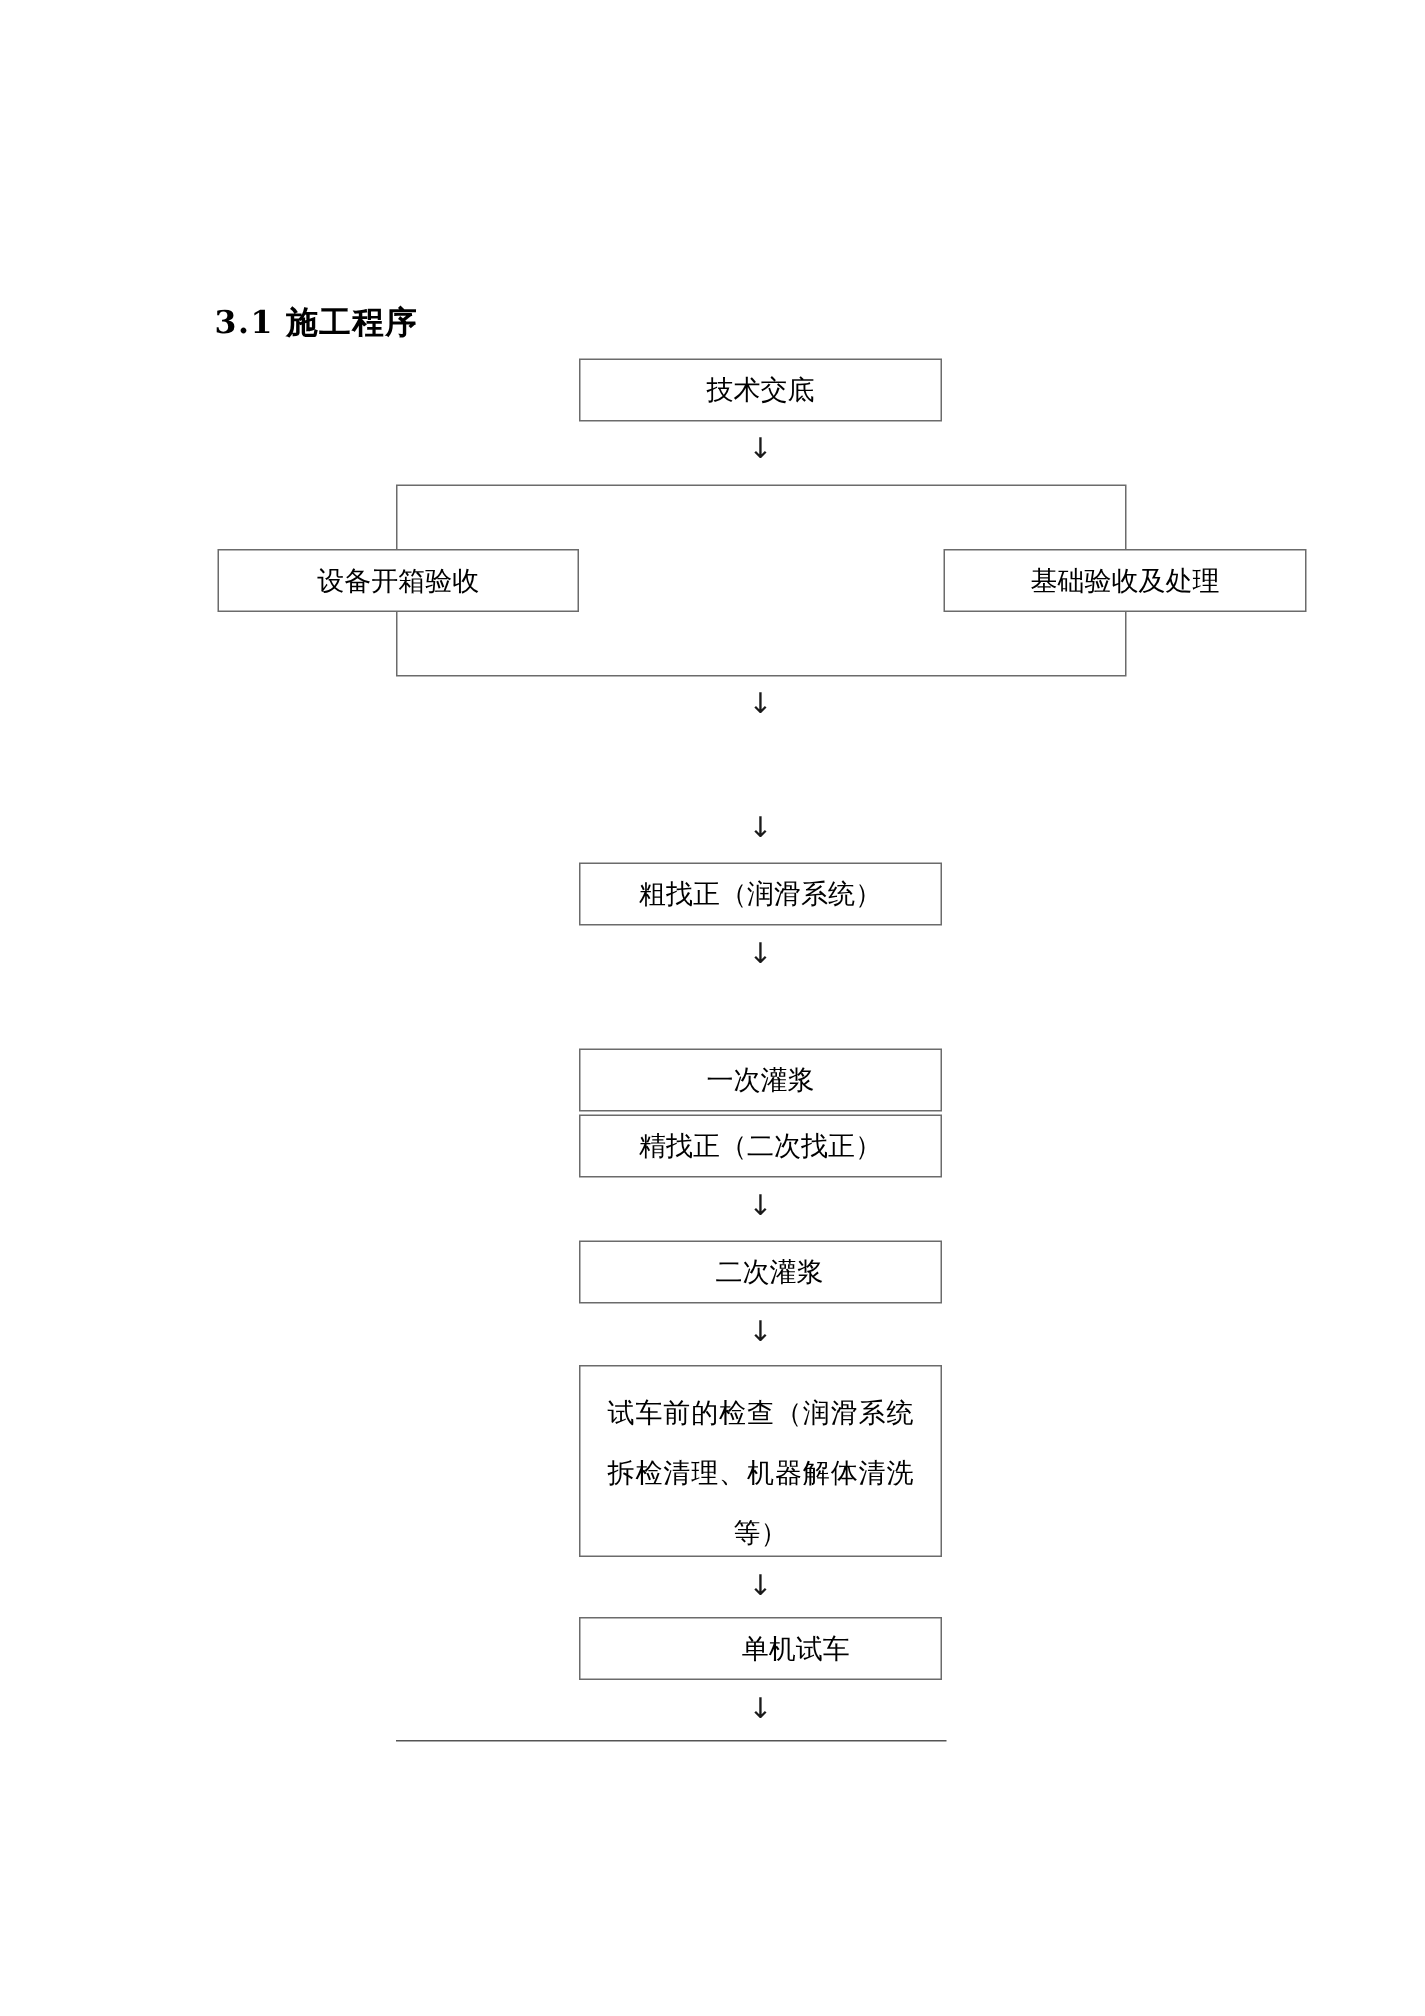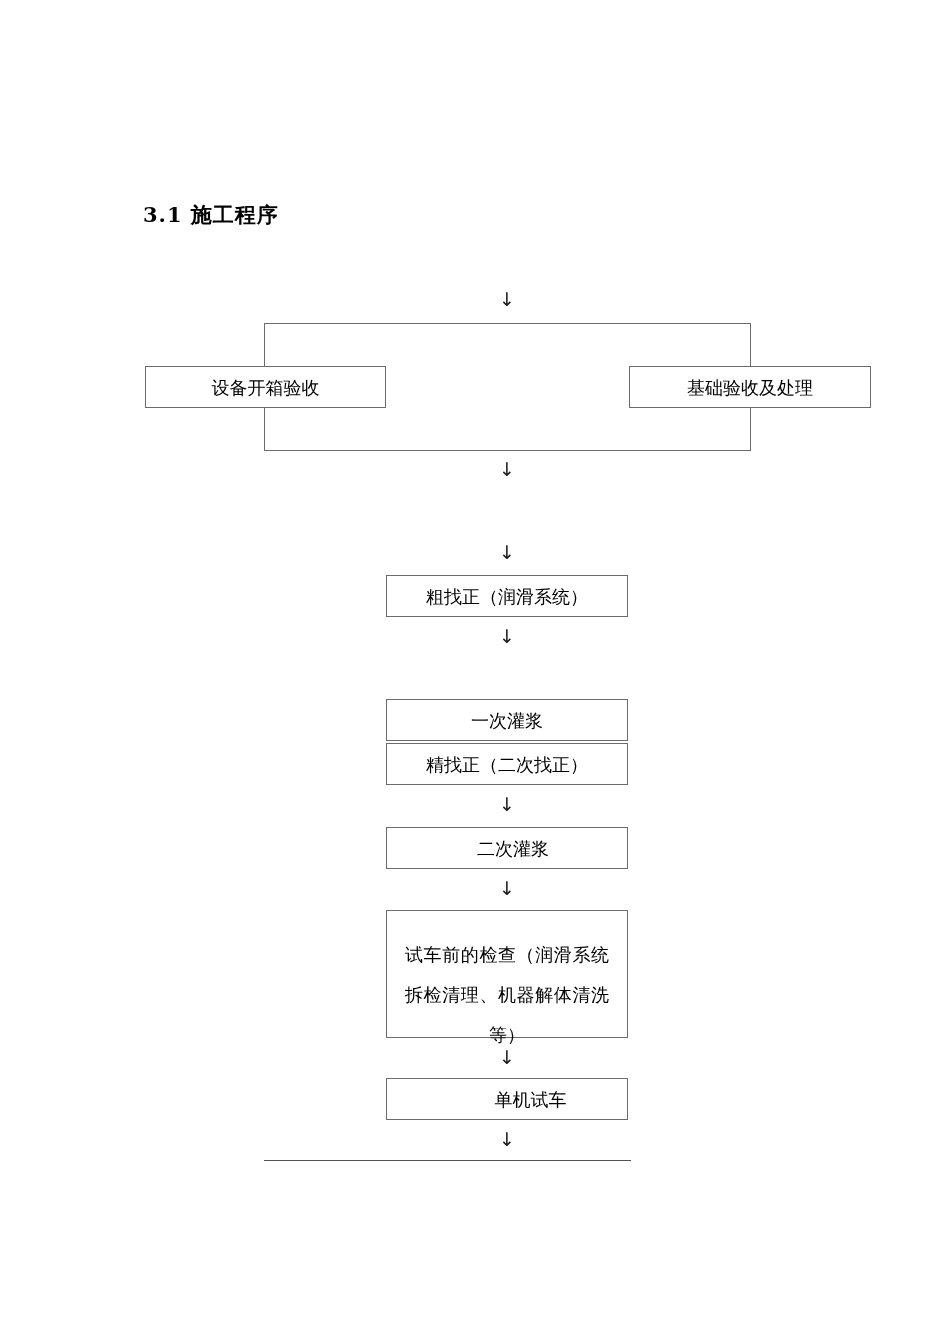--- a/index.html
+++ b/index.html
@@ -47,21 +47,21 @@
     line-height: 42px;
     text-align: center;
     white-space: nowrap;
     z-index: 3;
   }
   .box.multiline {
     white-space: normal;
     line-height: 40px;
     text-align: justify;
     text-align-last: center;
-    padding: 24px 18px 0 18px;
+    padding: 12px 18px 0 18px;
     font-size: 18px;
   }
   .box.multiline .ml-line {
     display: block;
     text-align: center;
   }
   .box.multiline .ml-line.just {
     text-align: justify;
     text-align-last: justify;
   }
@@ -94,20 +94,21 @@
     z-index: 2;
   }
 </style>
 </head>
 <body>
 
 <div class="page">
 
   <div class="heading">3.1 施工程序</div>
 
+  <div class="box" style="left:386px; top:239px; width:242px; height:42px;">技术交底</div>
 
   <div class="arrow" style="left:497px; top:289px;">↓</div>
 
   <div class="split-rect" style="left:264px; top:323px; width:487px; height:128px;"></div>
 
   <div class="box" style="left:629px; top:366px; width:242px; height:42px;">基础验收及处理</div>
 
   <div class="box" style="left:145px; top:366px; width:241px; height:42px;">设备开箱验收</div>
 
   <div class="arrow" style="left:497px; top:459px;">↓</div>

